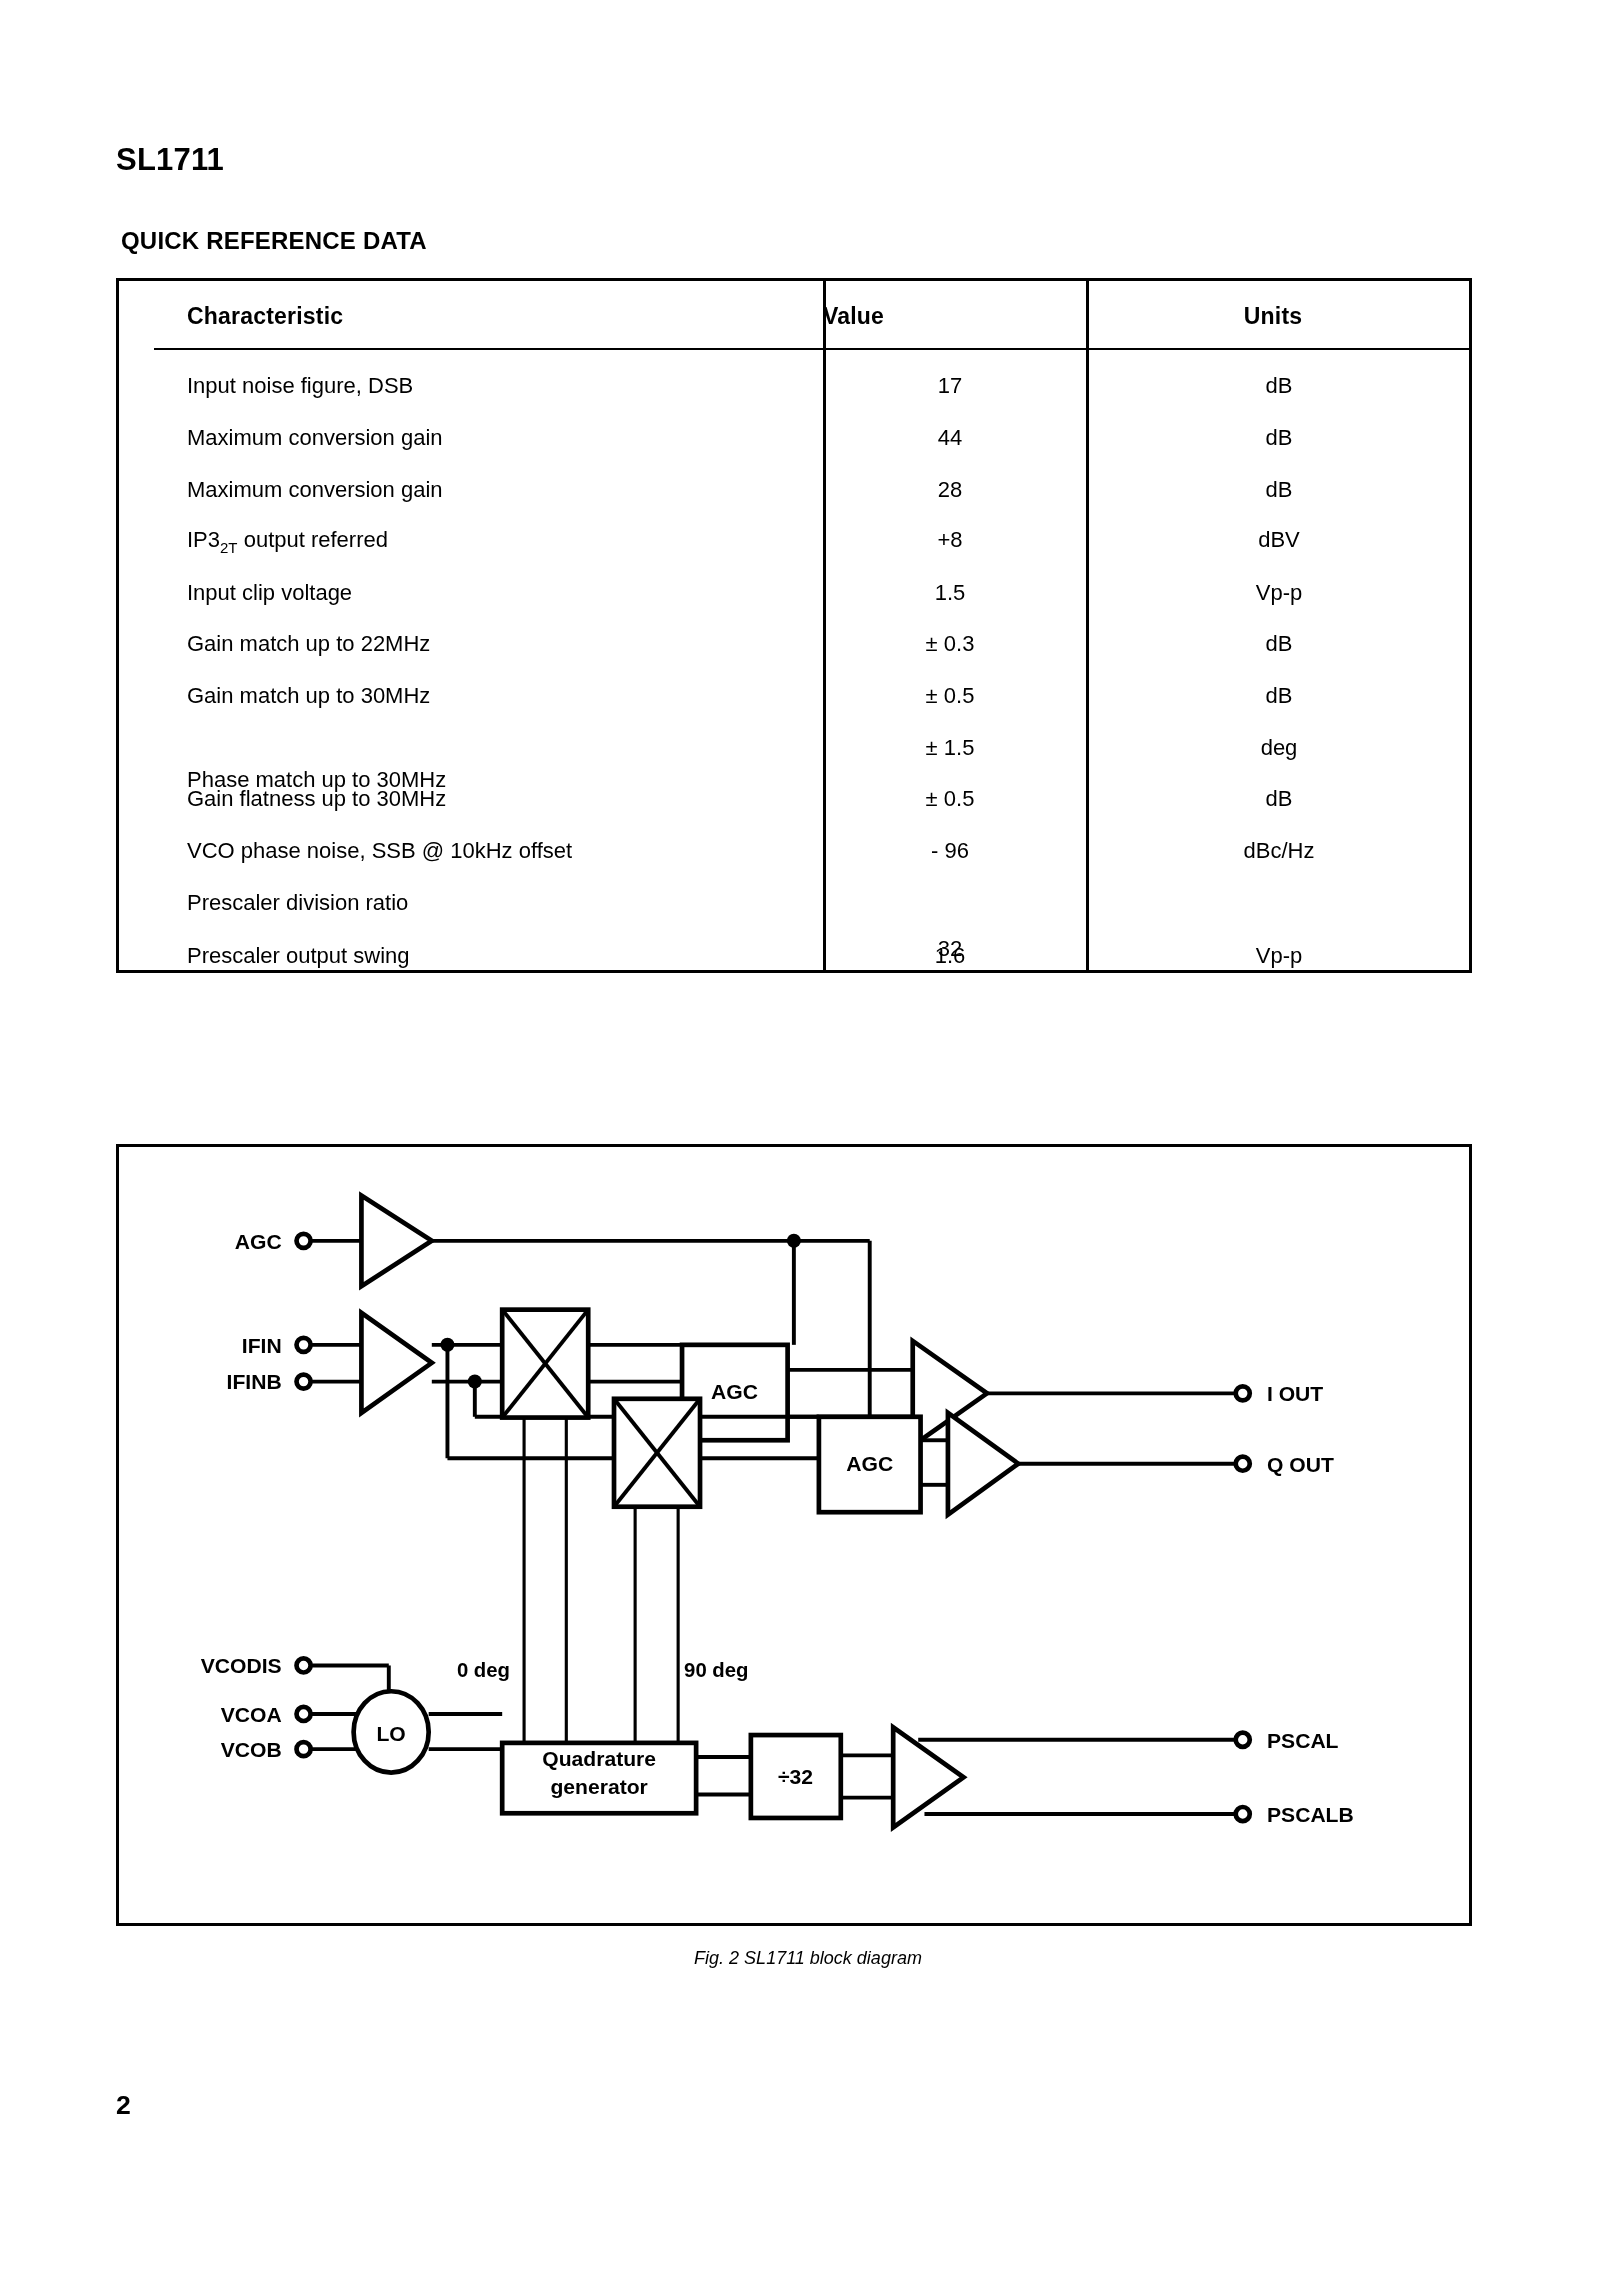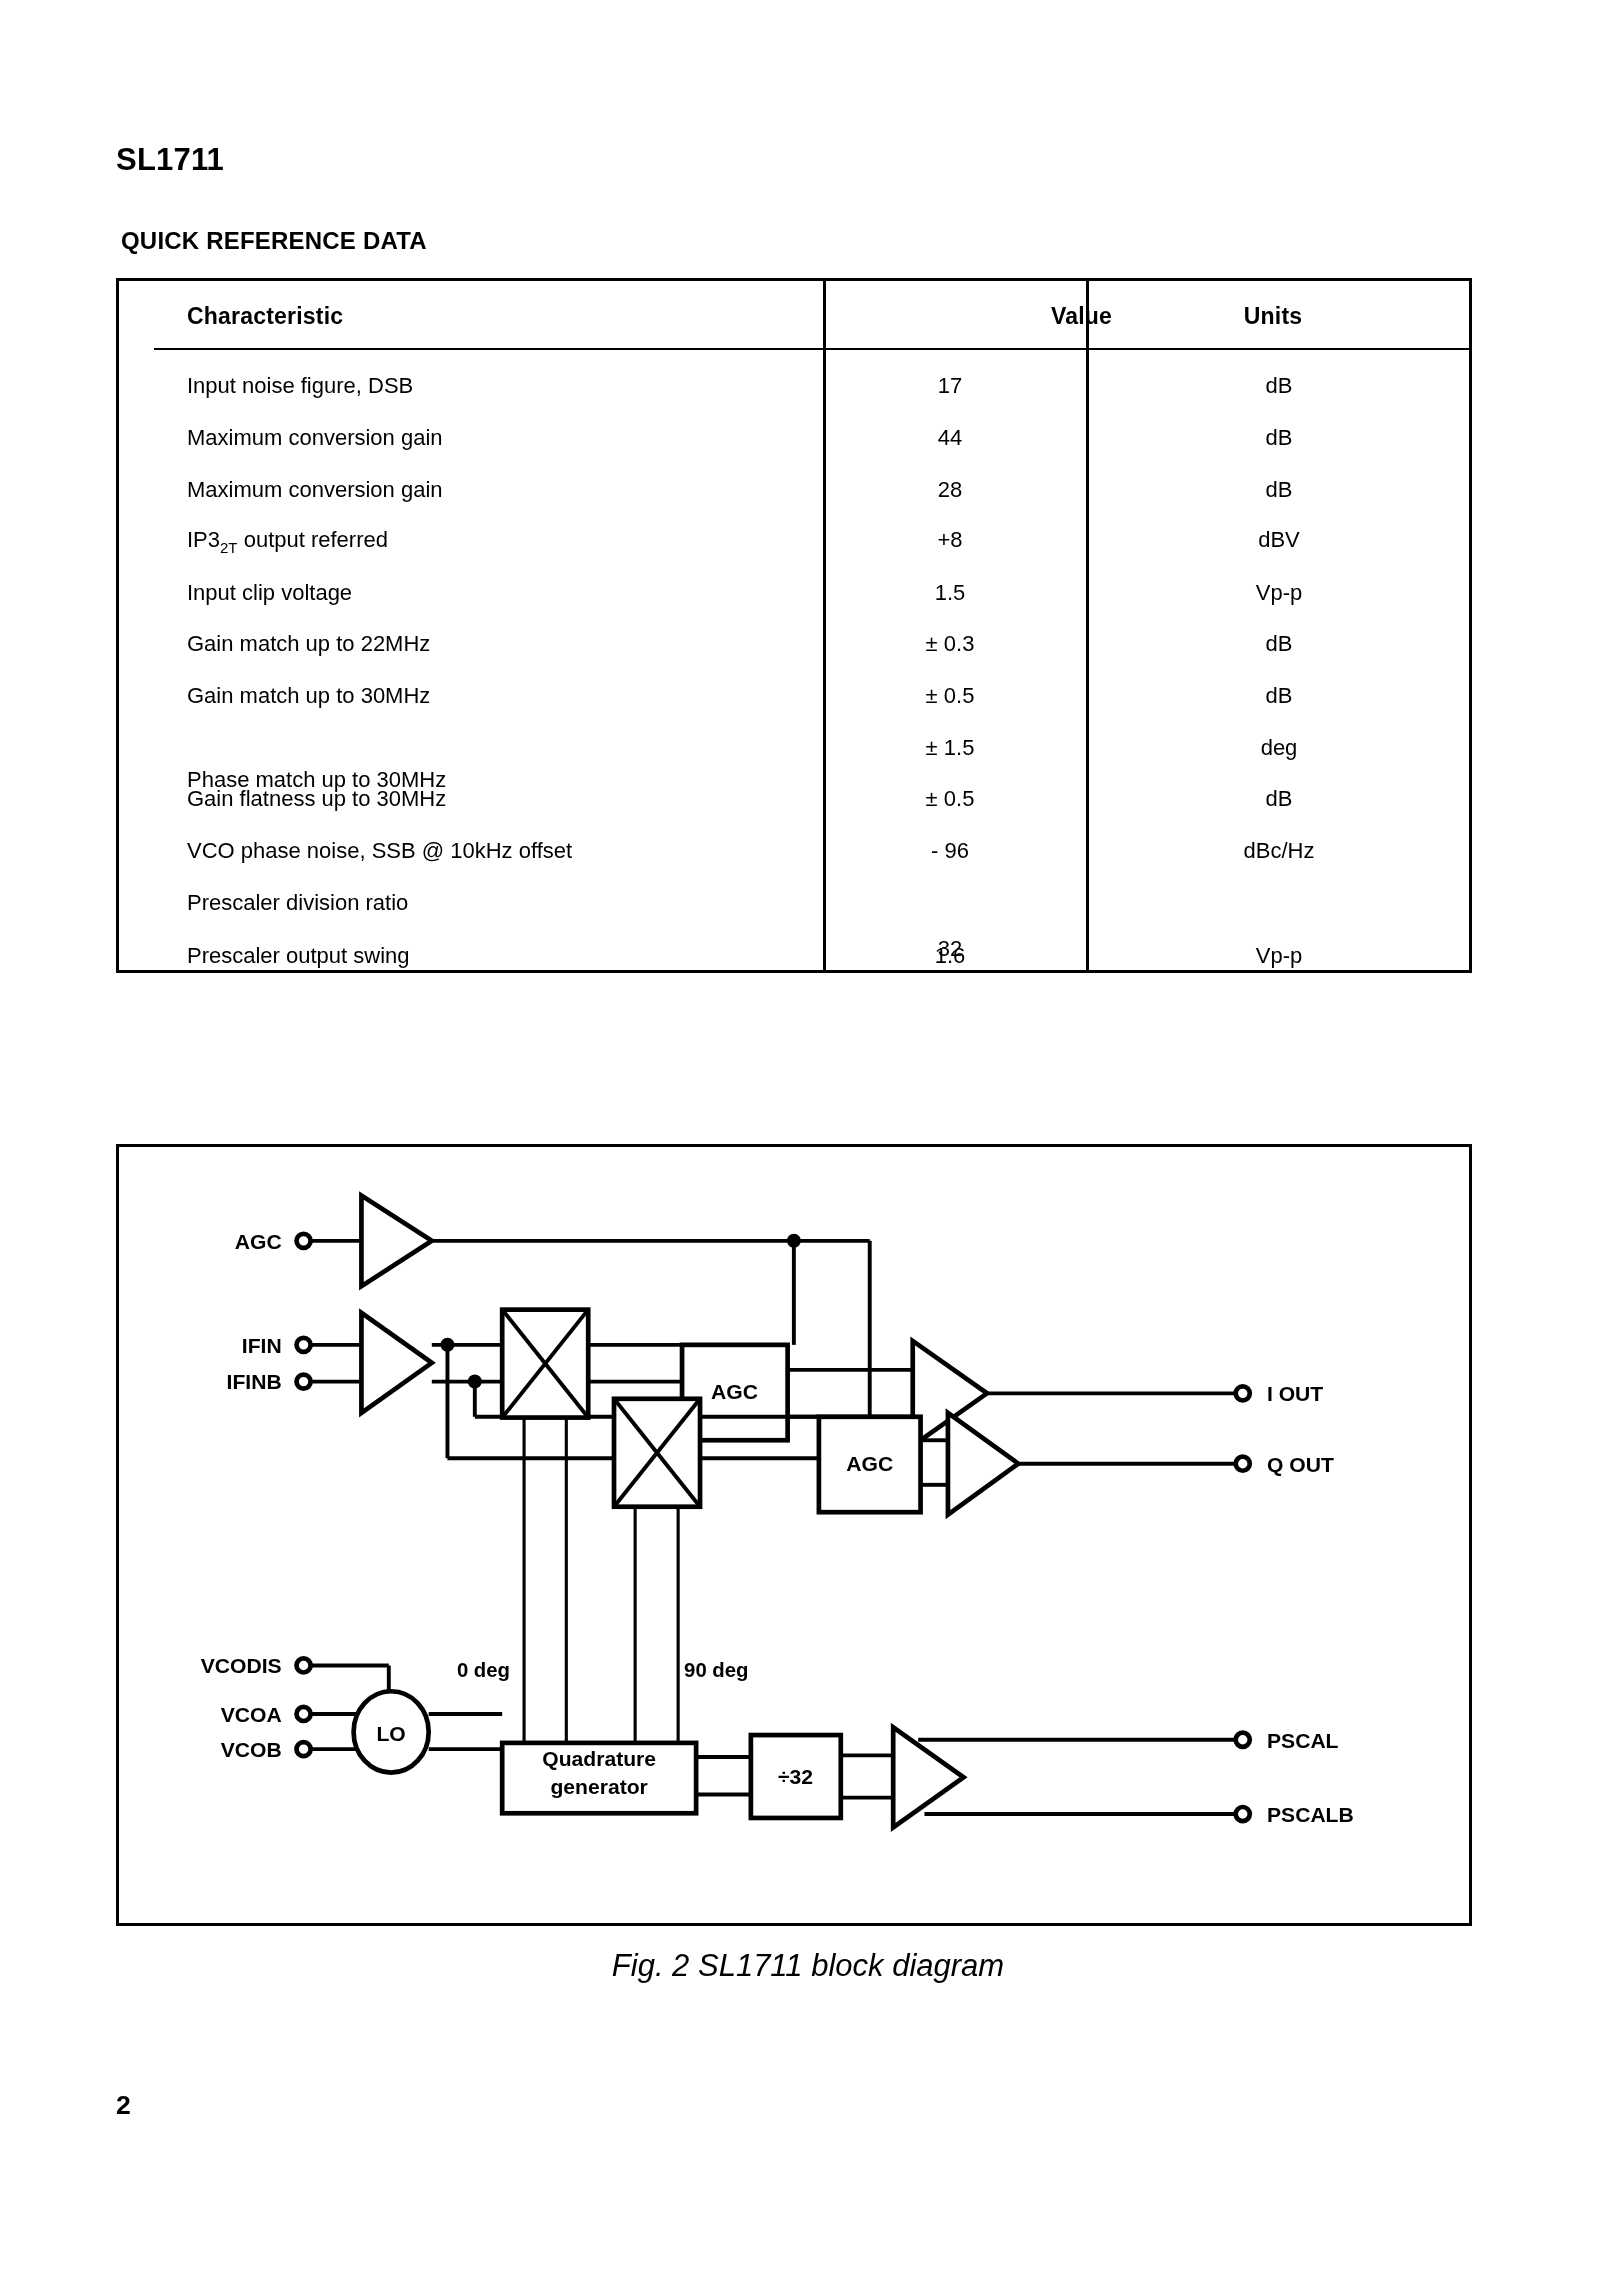--- a/index.html
+++ b/index.html
@@ -65,21 +65,21 @@
   }
 
   .hdr {
     position: absolute;
     top: 22px;
     font-size: 23px;
     font-weight: bold;
     letter-spacing: 0.2px;
   }
   #hdr-char  { left: 68px; }
-  #hdr-value { left: 704px; width: 289px; text-align: right; }
+  #hdr-value { left: 704px; width: 289px; text-align: left; }
   #hdr-units { left: 967px; width: 374px; text-align: center; }
 
   .row-char {
     position: absolute;
     left: 68px;
     font-size: 22px;
     white-space: nowrap;
   }
   .row-value {
     position: absolute;
@@ -119,21 +119,21 @@
     width: 1356px;
     height: 782px;
   }
 
   #fig-caption {
     position: absolute;
     left: 0;
     top: 1948px;
     width: 1616px;
     text-align: center;
-    font-size: 31px;
+    font-size: 18px;
     font-style: italic;
   }
 
   #page-number {
     position: absolute;
     left: 116px;
     top: 2090px;
     font-size: 26.6px;
     font-weight: bold;
   }

